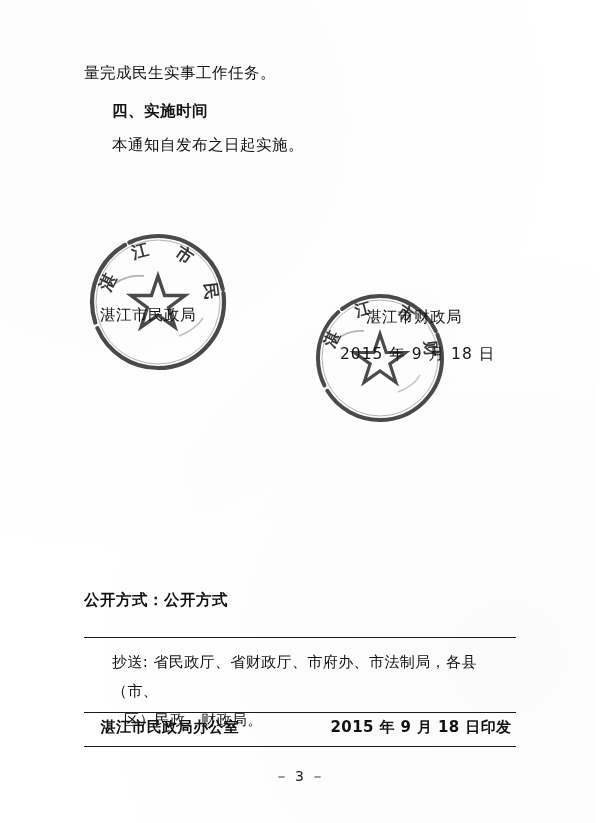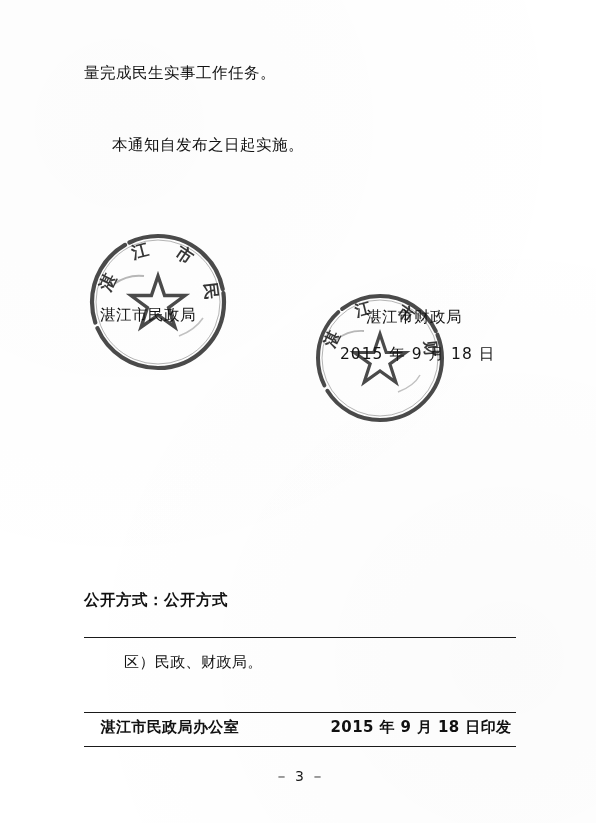--- a/index.html
+++ b/index.html
@@ -124,20 +124,21 @@
   .caption-right { left: 366px; top: 307px; }
   .caption-date  { left: 340px; top: 344px; letter-spacing: 1px; }
 </style>
 </head>
 <body>
 
 <div class="page">
   <div class="paper-tone"></div>
 
   <div class="body-text line1">量完成民生实事工作任务。</div>
+  <div class="body-text line2">四、实施时间</div>
   <div class="body-text line3">本通知自发布之日起实施。</div>
 
   <div class="seal seal-left">
     <svg width="148" height="148" viewBox="0 0 148 148" aria-hidden="true">
       <defs>
         <path id="arcL" d="M 26,74 A 48,48 0 0 1 122,74" fill="none"></path>
       </defs>
       <circle cx="74" cy="74" r="66" fill="none" stroke="#1b1b1b" stroke-width="4.2" stroke-dasharray="180 6 90 5 120 4" stroke-linecap="round" opacity="0.9"></circle>
       <circle cx="74" cy="74" r="62" fill="none" stroke="#2a2a2a" stroke-width="1" opacity="0.4"></circle>
       <text font-family="DejaVu Sans, sans-serif" font-size="17" font-weight="bold" fill="#1b1b1b" letter-spacing="9">
@@ -172,20 +173,21 @@
 
   <div class="disclosure">
     <span class="label">公开方式：</span><span class="value">公开方式</span>
   </div>
 
   <div class="rule rule-top"></div>
   <div class="rule rule-middle"></div>
   <div class="rule rule-bottom"></div>
 
   <div class="cc-block">
+    <div>抄送: 省民政厅、省财政厅、市府办、市法制局，各县（市、</div>
     <div class="cc-line2">区）民政、财政局。</div>
   </div>
 
   <div class="footer-row">
     <div class="footer-issuer">湛江市民政局办公室</div>
     <div class="footer-date">2015 年 9 月 18 日印发</div>
   </div>
 
   <div class="page-number">－ 3 －</div>
 </div>

